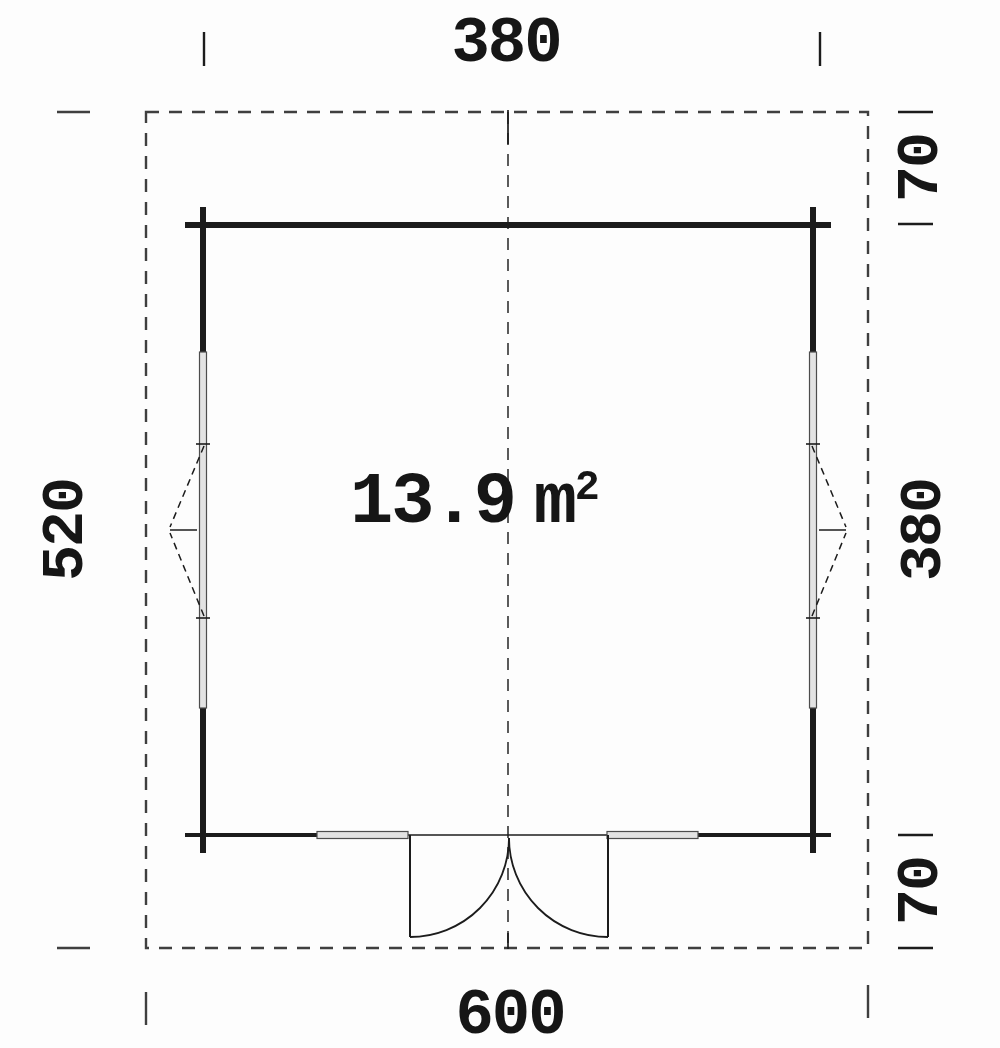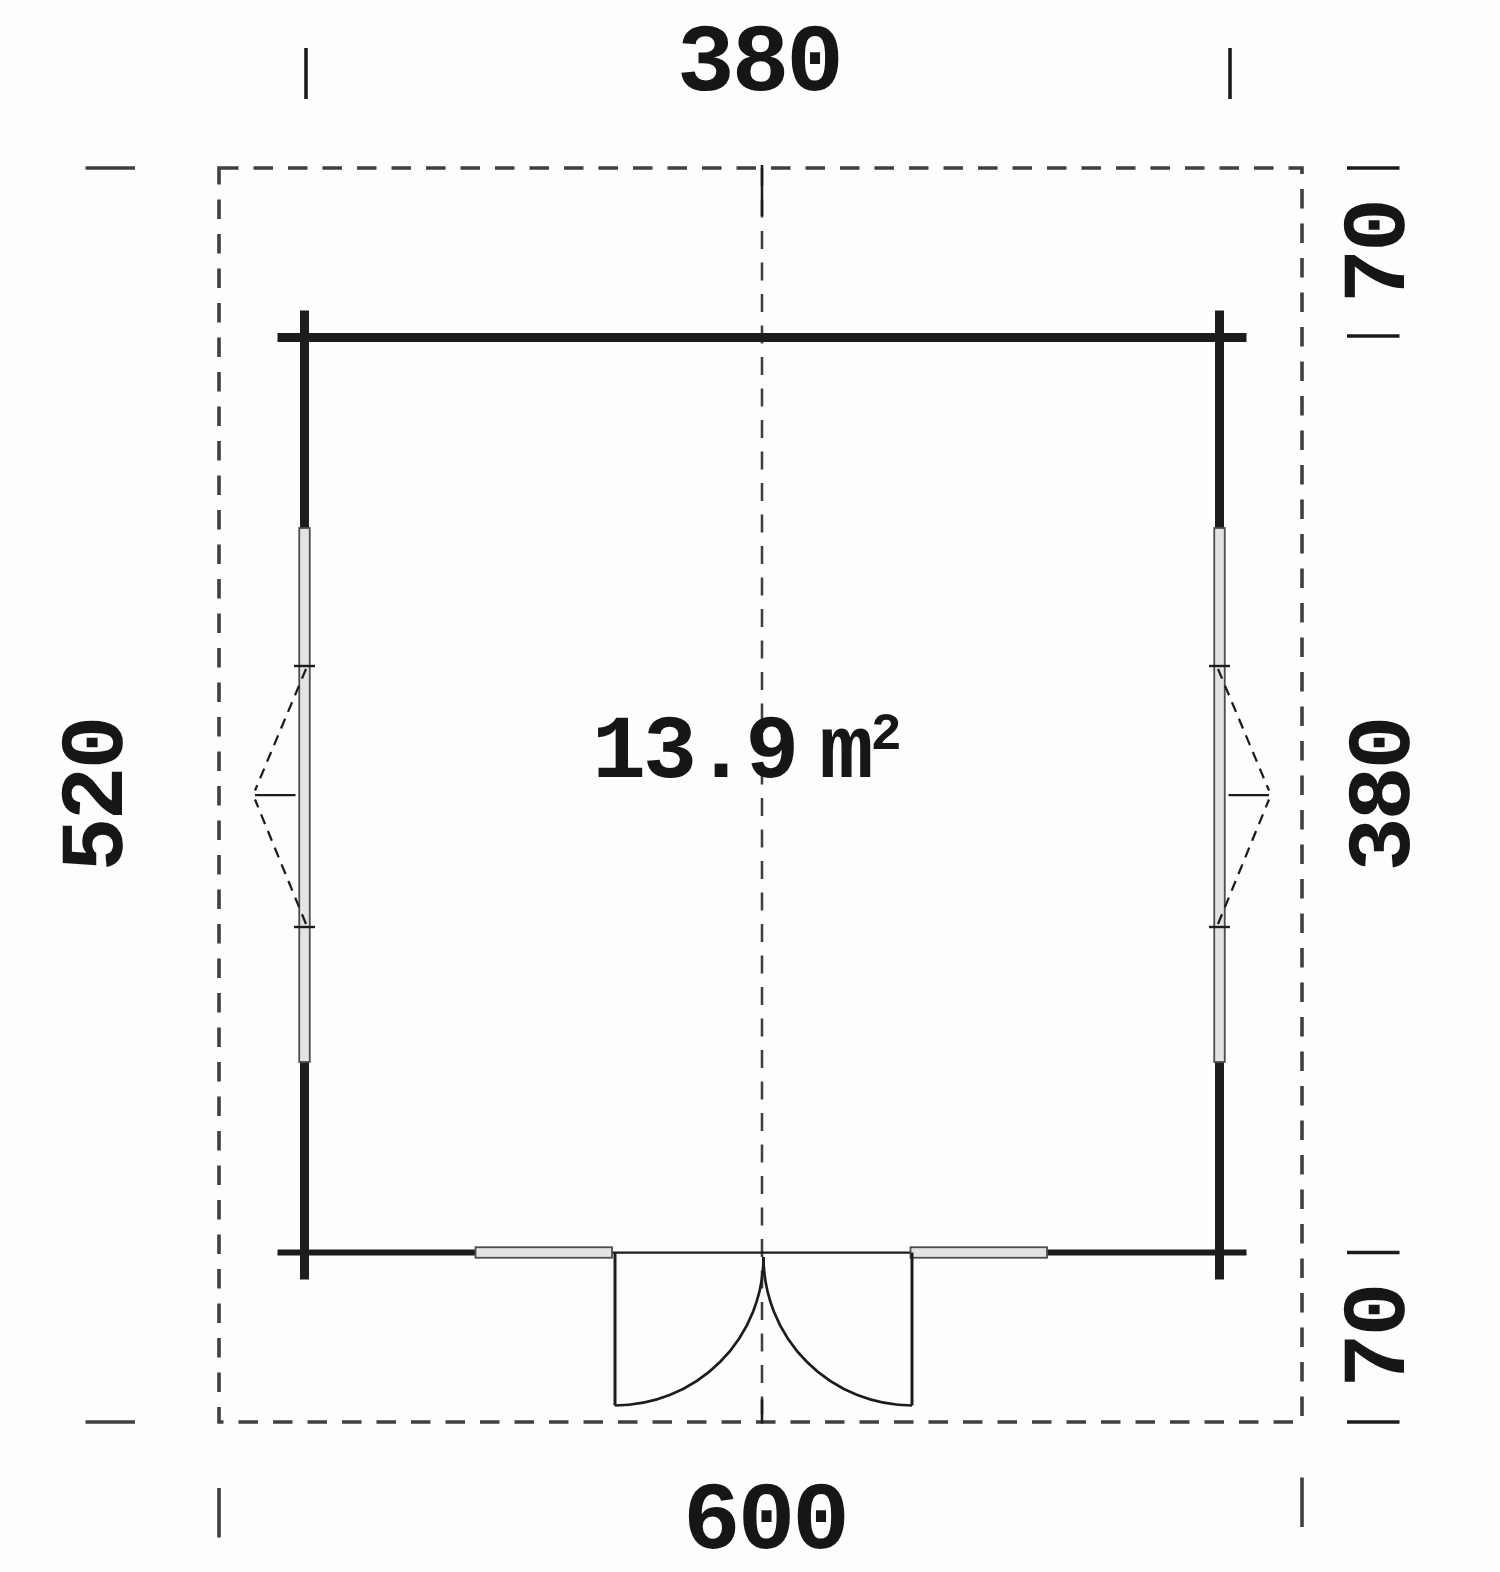--- a/index.html
+++ b/index.html
@@ -32,24 +32,24 @@
   
   .dim-label{
     position:absolute;
     transform:translate(-50%,-50%);
     color:var(--text,#161616);
     font-size:64px;font-weight:600;letter-spacing:-2px;
     white-space:nowrap;line-height:1;
   }
   .dim-label.vertical{transform:translate(-50%,-50%) rotate(-90deg);font-size:60px;}
   .area-label{
-    position:absolute;left:497px;top:503px;
+    position:absolute;left:474px;top:503px;
     transform:translate(-50%,-50%);
     color:var(--text,#161616);
-    font-size:60px;font-weight:700;letter-spacing:-2px;
+    font-size:72px;font-weight:700;letter-spacing:-2px;
     white-space:nowrap;line-height:1;
   }
   .area-label .unit{margin-left:0.26em;}
   .area-label .sup{font-size:0.58em;position:relative;top:-0.55em;}
 </style>
 </head>
 <body>
 
 <div class="canvas">
 

